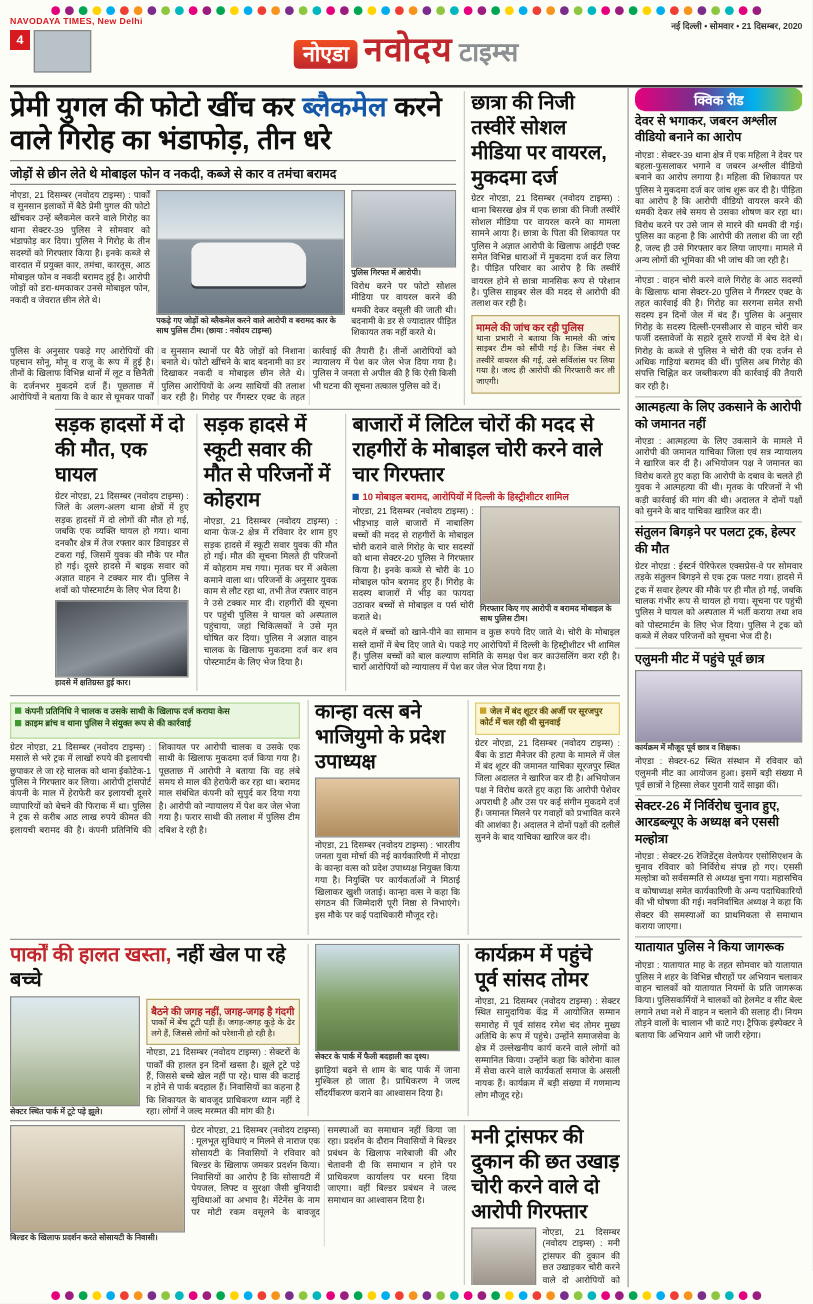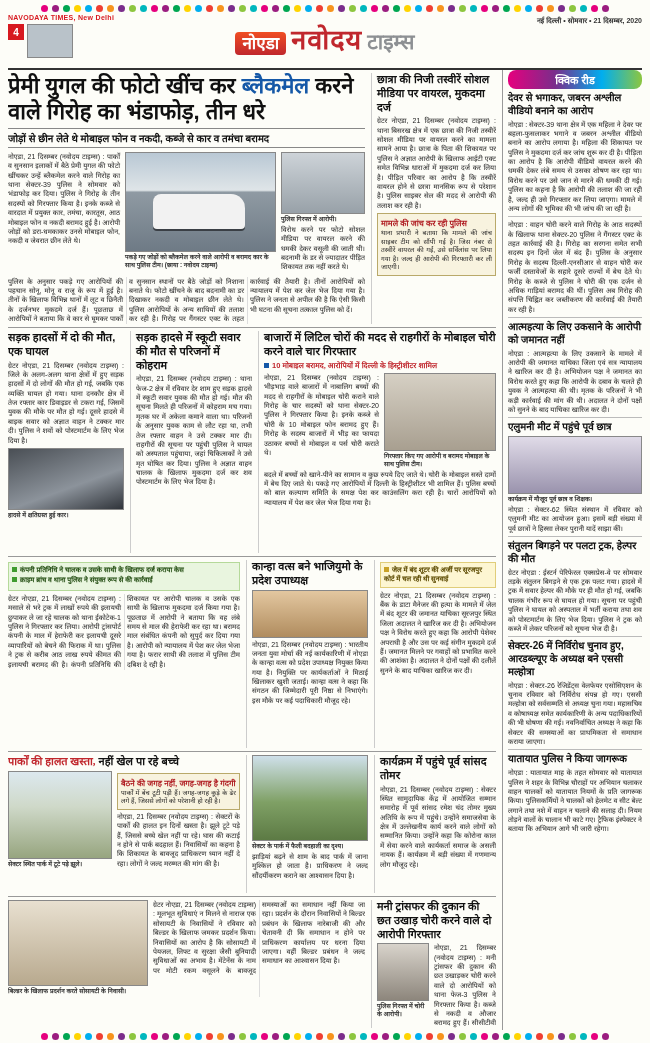--- a/index.html
+++ b/index.html
@@ -22,33 +22,33 @@
   .mh-suffix{color:#8d9093;font-weight:800;font-size:21px;margin-left:5px;}
   .header-right{width:150px;text-align:right;}
   .date-line{font-size:7px;font-weight:bold;color:#333;margin-top:2px;}
 
   .content{display:flex;gap:6px;height:960px;overflow:hidden;}
   .main-left{flex:1;min-width:0;}
   .col5{width:140px;flex:0 0 140px;border-left:1px solid #999;padding-left:5px;overflow:hidden;box-sizing:border-box;}
 
   .band{display:flex;gap:6px;border-top:1px solid #999;padding-top:3px;margin-top:3px;overflow:hidden;box-sizing:border-box;}
   .band-a{border-top:none;margin-top:0;height:254px;}
-  .band-b{height:226px;}
+  .band-b{height:226px;margin-left:36px;}
   .band-c{height:192px;}
   .band-d{height:142px;}
   .band-e{height:132px;}
   .cell{min-width:0;overflow:hidden;}
   .cell + .cell{border-left:1px solid #ccc;padding-left:5px;}
   .w1{flex:1;} .w2{flex:2;} .w3{flex:3;}
 
   h1.lead-hl{font-size:22px;line-height:1.18;margin:0 0 3px;color:#101010;font-weight:800;}
   .hl-blue{color:#1558a7;}
   .subhead{font-size:10px;font-weight:bold;border-top:1px solid #888;border-bottom:1px solid #888;padding:2px 0;margin-bottom:4px;color:#111;}
-  h3{font-size:11px;line-height:1.25;margin:0 0 2px;font-weight:800;color:#111;}
-  h3 .red, .red{color:#c0272d;font-family:Liberation Serif, serif;}
+  h3{font-size:16px;line-height:1.25;margin:0 0 2px;font-weight:800;color:#111;}
+  h3 .red, .red{color:#c0272d;}
   h4{font-size:10px;line-height:1.28;margin:0 0 2px;font-weight:800;color:#111;}
   p.body{font-size:7px;line-height:1.34;text-align:justify;margin:0 0 3px;color:#1c1c1c;}
   .caption{font-size:6.3px;font-weight:bold;color:#333;margin:1px 0 2px;line-height:1.25;}
 
   .photo{background:#b9c2c9;border:1px solid #888;box-sizing:border-box;position:relative;overflow:hidden;}
   .ph-police-car{background:linear-gradient(180deg,#b9c8d4 0%,#dfe5e8 38%,#8f9aa3 40%,#6e7a85 100%);}
   .ph-police-car::after{content:"";position:absolute;left:18%;top:42%;width:62%;height:36%;background:#f2f2f2;border-radius:8px 14px 4px 4px;box-shadow:0 2px 0 #3a3f45;}
   .ph-suspects{background:linear-gradient(180deg,#cdd3d8,#98a1a8);}
   .ph-crash{background:linear-gradient(160deg,#4a4f55,#8c939b 60%,#30343a);}
   .ph-lineup{background:linear-gradient(180deg,#d6d0c4,#a89f90);}
@@ -255,32 +255,32 @@
       <div class="c5art">
         <p class="body">नोएडा : वाहन चोरी करने वाले गिरोह के आठ सदस्यों के खिलाफ थाना सेक्टर-20 पुलिस ने गैंगस्टर एक्ट के तहत कार्रवाई की है। गिरोह का सरगना समेत सभी सदस्य इन दिनों जेल में बंद हैं। पुलिस के अनुसार गिरोह के सदस्य दिल्ली-एनसीआर से वाहन चोरी कर फर्जी दस्तावेजों के सहारे दूसरे राज्यों में बेच देते थे। गिरोह के कब्जे से पुलिस ने चोरी की एक दर्जन से अधिक गाड़ियां बरामद की थीं। पुलिस अब गिरोह की संपत्ति चिह्नित कर जब्तीकरण की कार्रवाई की तैयारी कर रही है।</p>
       </div>
 
       <div class="c5art">
         <h4>आत्महत्या के लिए उकसाने के आरोपी को जमानत नहीं</h4>
         <p class="body">नोएडा : आत्महत्या के लिए उकसाने के मामले में आरोपी की जमानत याचिका जिला एवं सत्र न्यायालय ने खारिज कर दी है। अभियोजन पक्ष ने जमानत का विरोध करते हुए कहा कि आरोपी के दबाव के चलते ही युवक ने आत्महत्या की थी। मृतक के परिजनों ने भी कड़ी कार्रवाई की मांग की थी। अदालत ने दोनों पक्षों को सुनने के बाद याचिका खारिज कर दी।</p>
       </div>
 
       <div class="c5art">
+        <h4>संतुलन बिगड़ने पर पलटा ट्रक, हेल्पर की मौत</h4>
+        <p class="body">ग्रेटर नोएडा : ईस्टर्न पेरिफेरल एक्सप्रेस-वे पर सोमवार तड़के संतुलन बिगड़ने से एक ट्रक पलट गया। हादसे में ट्रक में सवार हेल्पर की मौके पर ही मौत हो गई, जबकि चालक गंभीर रूप से घायल हो गया। सूचना पर पहुंची पुलिस ने घायल को अस्पताल में भर्ती कराया तथा शव को पोस्टमार्टम के लिए भेज दिया। पुलिस ने ट्रक को कब्जे में लेकर परिजनों को सूचना भेज दी है।</p>
+      </div>
+
+      <div class="c5art">
         <h4>एलुमनी मीट में पहुंचे पूर्व छात्र</h4>
         <div class="photo ph-alumni" style="width:100%;height:58px;"></div>
         <div class="caption">कार्यक्रम में मौजूद पूर्व छात्र व शिक्षक।</div>
         <p class="body">नोएडा : सेक्टर-62 स्थित संस्थान में रविवार को एलुमनी मीट का आयोजन हुआ। इसमें बड़ी संख्या में पूर्व छात्रों ने हिस्सा लेकर पुरानी यादें साझा कीं।</p>
       </div>
 
       <div class="c5art">
-        <h4>संतुलन बिगड़ने पर पलटा ट्रक, हेल्पर की मौत</h4>
-        <p class="body">ग्रेटर नोएडा : ईस्टर्न पेरिफेरल एक्सप्रेस-वे पर सोमवार तड़के संतुलन बिगड़ने से एक ट्रक पलट गया। हादसे में ट्रक में सवार हेल्पर की मौके पर ही मौत हो गई, जबकि चालक गंभीर रूप से घायल हो गया। सूचना पर पहुंची पुलिस ने घायल को अस्पताल में भर्ती कराया तथा शव को पोस्टमार्टम के लिए भेज दिया। पुलिस ने ट्रक को कब्जे में लेकर परिजनों को सूचना भेज दी है।</p>
-      </div>
-
-      <div class="c5art">
         <h4>सेक्टर-26 में निर्विरोध चुनाव हुए, आरडब्ल्यूए के अध्यक्ष बने एससी मल्होत्रा</h4>
         <p class="body">नोएडा : सेक्टर-26 रेजिडेंट्स वेलफेयर एसोसिएशन के चुनाव रविवार को निर्विरोध संपन्न हो गए। एससी मल्होत्रा को सर्वसम्मति से अध्यक्ष चुना गया। महासचिव व कोषाध्यक्ष समेत कार्यकारिणी के अन्य पदाधिकारियों की भी घोषणा की गई। नवनिर्वाचित अध्यक्ष ने कहा कि सेक्टर की समस्याओं का प्राथमिकता से समाधान कराया जाएगा।</p>
       </div>
 
       <div class="c5art">
         <h4>यातायात पुलिस ने किया जागरूक</h4>
         <p class="body">नोएडा : यातायात माह के तहत सोमवार को यातायात पुलिस ने शहर के विभिन्न चौराहों पर अभियान चलाकर वाहन चालकों को यातायात नियमों के प्रति जागरूक किया। पुलिसकर्मियों ने चालकों को हेलमेट व सीट बेल्ट लगाने तथा नशे में वाहन न चलाने की सलाह दी। नियम तोड़ने वालों के चालान भी काटे गए। ट्रैफिक इंस्पेक्टर ने बताया कि अभियान आगे भी जारी रहेगा।</p>
       </div>
     </div>
   </div>

